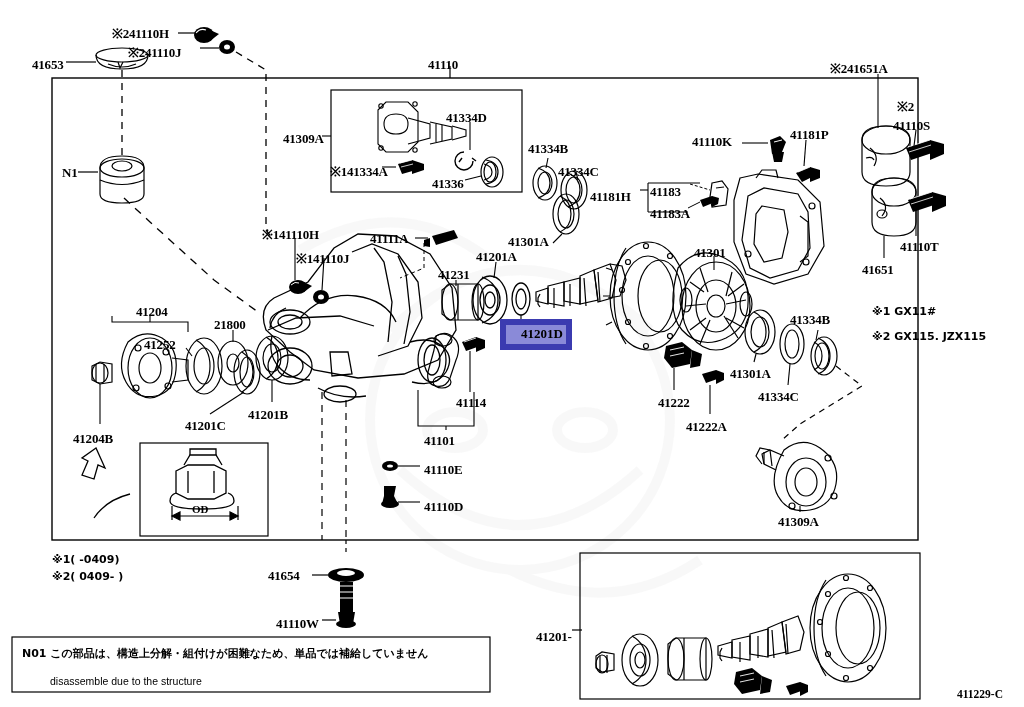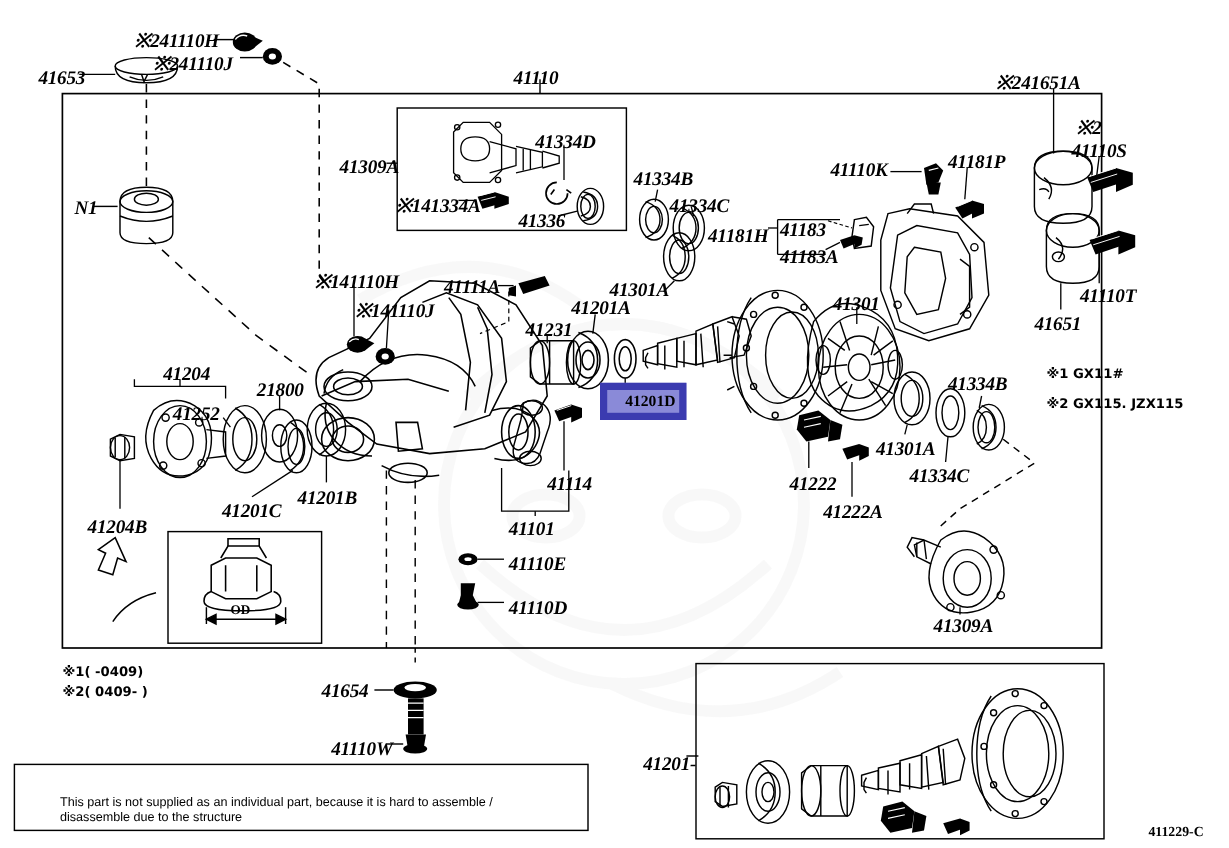--- a/index.html
+++ b/index.html
@@ -1,21 +1,21 @@
 <!DOCTYPE html>
 <html><head>
 <meta charset="utf-8">
 <style>
   html,body{margin:0;padding:0;background:#ffffff;}
   body{width:1024px;height:707px;position:relative;overflow:hidden;
        font-family:"Liberation Serif", serif;color:#000;}
   #stage{position:absolute;inset:0;width:1024px;height:707px;}
   svg#art{position:absolute;left:0;top:0;width:1024px;height:707px;}
   .lbl{position:absolute;font-family:"Liberation Serif", serif;font-weight:bold;
-       font-size:16px;line-height:1;white-space:nowrap;letter-spacing:-0.2px;font-style:italic;}
+       font-size:13px;line-height:1;white-space:nowrap;letter-spacing:-0.2px;}
   .note-jp{position:absolute;font-family:"DejaVu Sans", sans-serif;font-size:11px;
            font-weight:bold;white-space:nowrap;}
   .note-en{position:absolute;font-family:"Liberation Sans", sans-serif;font-size:10.5px;
            white-space:nowrap;line-height:1.15;}
   .legend{position:absolute;font-family:"DejaVu Sans", sans-serif;font-size:11px;
           font-weight:bold;white-space:nowrap;}
   .hl{position:absolute;background:#8a8ad8;border:6px solid #000000;
       font-family:"Liberation Serif", serif;font-weight:bold;font-size:13px;
       color:#000;padding:1px 3px 2px 15px;white-space:nowrap;}
   .corner{position:absolute;font-family:"Liberation Serif", serif;font-size:11.5px;
@@ -598,21 +598,21 @@
 
   <div id="footnotes-layer">
       <div class="legend" style="left: 52px; top: 553px;">※1(     -0409)</div>
       <div class="legend" style="left: 52px; top: 570px; text-align: right;">※2( 0409-      )</div>
     </div>
   <div id="legend-layer">
       <div class="legend" style="left: 872px; top: 305px;">※1 GX11#</div>
       <div class="legend" style="left: 872px; top: 330px;">※2 GX115. JZX115</div>
     </div>
 
-  <div class="note-en" style="left:50px;top:663px;">This part is not supplied as an individual part, because it is hard to assemble /</div>
+  <div class="note-jp" style="left:22px;top:646px;">N01 この部品は、構造上分解・組付けが困難なため、単品では補給していません</div>
   <div class="note-en" style="left:50px;top:675px;">disassemble due to the structure</div>
 
   <div class="odlbl" style="left:192px;top:503px;">OD</div>
 
   <div class="lbl" style="left:62px;top:166px;">N1</div>
 
   <div class="corner" style="left:944px;top:688px;margin-left:13px;">411229-C</div>
 
 </div>
 

